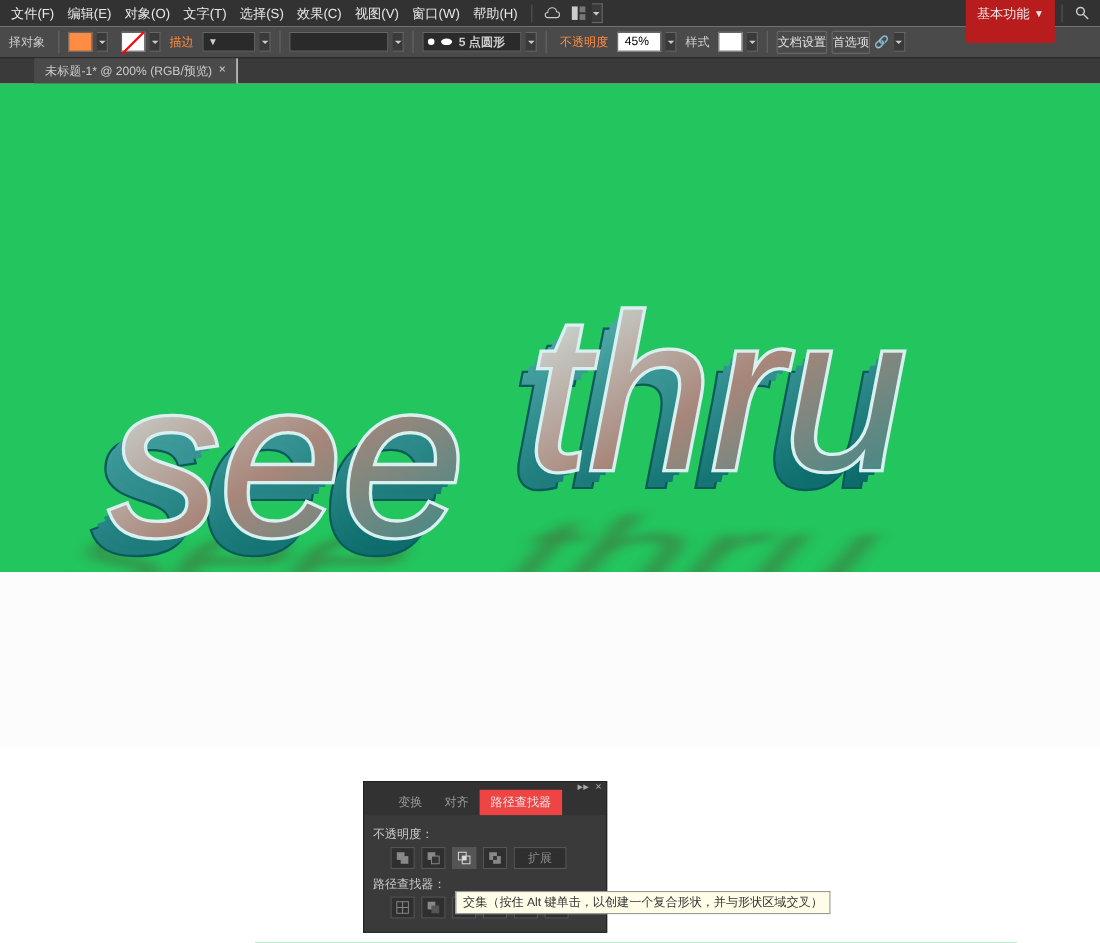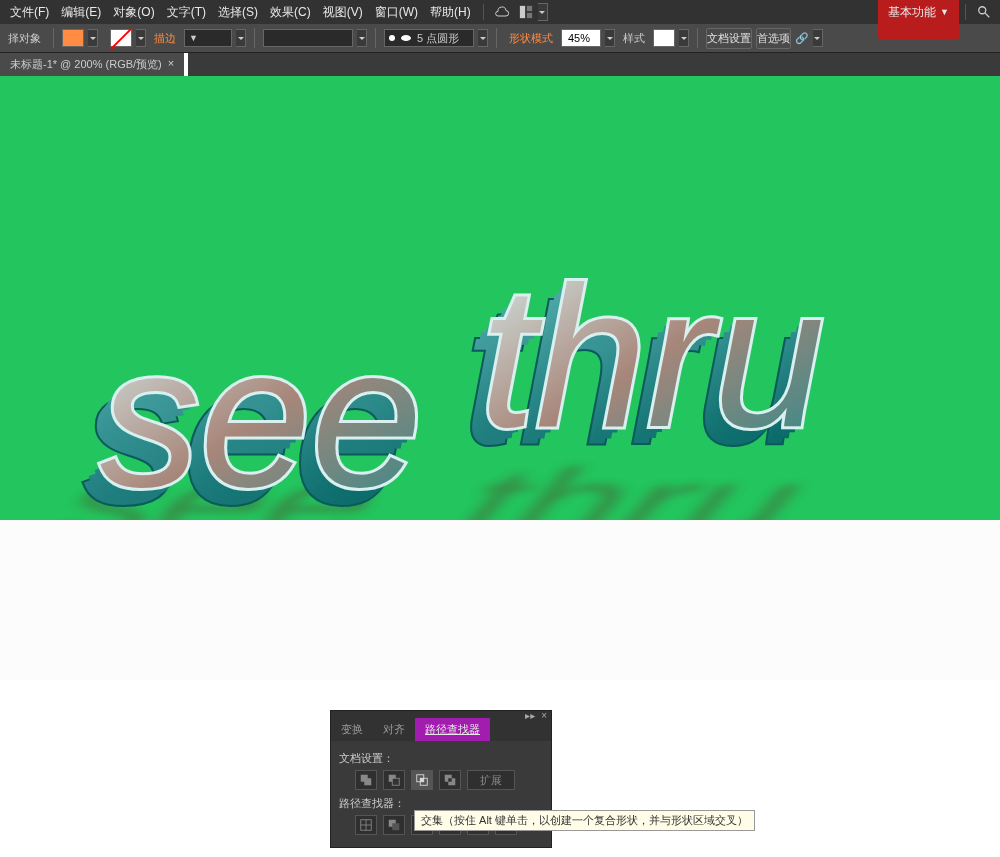--- a/index.html
+++ b/index.html
@@ -23,35 +23,35 @@
 .dd::after { content:''; border:3px solid transparent; border-top-color:#ccc; margin-top:3px; }
 .input-box { background: #fff; color: #000; padding: 1px 6px; border: 1px solid #666; font-size: 11px; height: 18px; display:flex; align-items:center; }
 .select-box { background: #2a2a2a; border: 1px solid #666; padding: 1px 4px; height: 18px; display:flex; align-items:center; gap:4px; font-size:11px; }
 .btn { background: #4a4a4a; border: 1px solid #666; padding: 2px 0; font-size: 11px; color: #e0e0e0; border-radius:2px; }
 .tb-divider { width:1px; height:20px; background:#666; margin:0 4px; }
 .brush-dot { width:6px; height:6px; border-radius:50%; background:#fff; }
 .brush-oval { width:10px; height:6px; border-radius:50%; background:#fff; }
 .chain-icon { font-size:11px; color:#ccc; }
 
 .tab-bar { background: #3a3a3a; height: 24px; display: flex; align-items: center; color: #ccc; font-size: 11px; border-top:1px solid #222; }
-.doc-tab { background: #4a4a4a; padding: 4px 10px; display: flex; align-items: flex-start; gap: 6px; border-right:4px solid #ffffff; }
+.doc-tab { background: #4a4a4a; padding: 4px 10px; display: flex; align-items: flex-start; gap: 6px; border-right:1px solid #ffffff;margin-left:31px; }
 .close-x { font-size: 11px; cursor: pointer; }
 
 .canvas-area { width: 1000px; height: 444px; background: #22c55e; position: relative; overflow: hidden; }
 .artwork { position: absolute; top: 50px; left: 40px; width: 920px; }
 .artwork svg { width: 100%; height: auto; }
 
 .bottom-area { width: 1000px; height: 160px; background: #fcfcfc; position: relative; }
 
 .panel { position: absolute; top: 710px; left: 330px; width: 222px; background: #3a3a3a; color: #ccc; font-size: 11px; border: 1px solid #222; }
 .panel-titlebar { display:flex; align-items:center; background:#323232; height:8px; justify-content:flex-end; padding:0 4px; gap:6px; }
 .panel-titlebar .mini-btn { color:#aaa; font-size:10px; cursor:pointer; }
-.panel-tabs { display: flex; background: #323232; height: 22px; align-items:flex-end; }
+.panel-tabs { display: flex; background: #323232; height: 22px; align-items:flex-end;padding-left:21px; }
 .panel-tab { padding: 4px 10px; font-size: 11px; color:#999; }
-.panel-tab.active { background: #a21caf; color:#e8e8e8;text-decoration:underline; }
+.panel-tab.active { background: #ef4444; color:#e8e8e8; }
 .panel-body { padding: 6px 8px; }
 .panel-row-label { font-size: 11px; margin: 4px 0; color:#ccc; }
 .shape-row { display: flex; gap: 6px; align-items: center; margin-bottom: 6px; padding-left: 16px; }
 .sm-btn { width: 22px; height: 20px; background: #2f2f2f; border: 1px solid #555; display:flex; align-items:center; justify-content:center; }
 .sm-btn.hover { background:#555; }
 .sm-btn svg { width:14px; height:14px; }
 .expand-btn { width: 48px; height: 20px; background: #2f2f2f; border: 1px solid #555; font-size:11px; display:flex; align-items:center; justify-content:center; color:#888; }
 
 .tooltip { position: absolute; top: 791px; left: 414px; background: #fffde7; border: 1px solid #999; padding: 2px 6px; font-size: 11px; color: #333; white-space: nowrap; z-index: 100; margin-top: 19px; }
 
@@ -109,28 +109,28 @@
   <div class="dd"></div>
   <span class="label orange">描边</span>
   <div class="select-box" style="width:48px;">
     <span style="font-size:9px;">▼</span>
   </div>
   <div class="dd"></div>
   <div class="tb-divider"></div>
   <div class="select-box" style="width:90px;"></div>
   <div class="dd"></div>
   <div class="tb-divider"></div>
-  <div class="select-box" style="width:90px; gap:6px;">
+  <div class="select-box" style="width:90px; gap:6px;font-weight:bold;">
     <span class="brush-dot"></span>
     <span class="brush-oval"></span>
     <span>5 点圆形</span>
   </div>
   <div class="dd"></div>
   <div class="tb-divider"></div>
-  <span class="label orange">形状模式</span>
+  <span class="label orange">不透明度</span>
   <div class="input-box" style="width:40px;">45%</div>
   <div class="dd"></div>
   <span class="label">样式</span>
   <div class="swatch" style="background:#fff;"></div>
   <div class="dd"></div>
   <div class="tb-divider"></div>
   <div class="btn">文档设置</div>
   <div class="btn">首选项</div>
   <span class="chain-icon">🔗</span>
   <div class="dd"></div>
@@ -201,21 +201,21 @@
   <div class="panel-titlebar">
     <span class="mini-btn">▸▸</span>
     <span class="mini-btn">×</span>
   </div>
   <div class="panel-tabs">
     <div class="panel-tab">变换</div>
     <div class="panel-tab">对齐</div>
     <div class="panel-tab active">路径查找器</div>
   </div>
   <div class="panel-body">
-    <div class="panel-row-label">文档设置：</div>
+    <div class="panel-row-label">不透明度：</div>
     <div class="shape-row">
       <div class="sm-btn">
           <svg viewBox="0 0 16 16">
             <rect x="2" y="2" width="8" height="8" fill="#888"></rect>
             <rect x="6" y="6" width="8" height="8" fill="#888"></rect>
           </svg>
         </div>
       <div class="sm-btn">
           <svg viewBox="0 0 16 16">
             <rect x="2" y="2" width="8" height="8" fill="#888"></rect>

